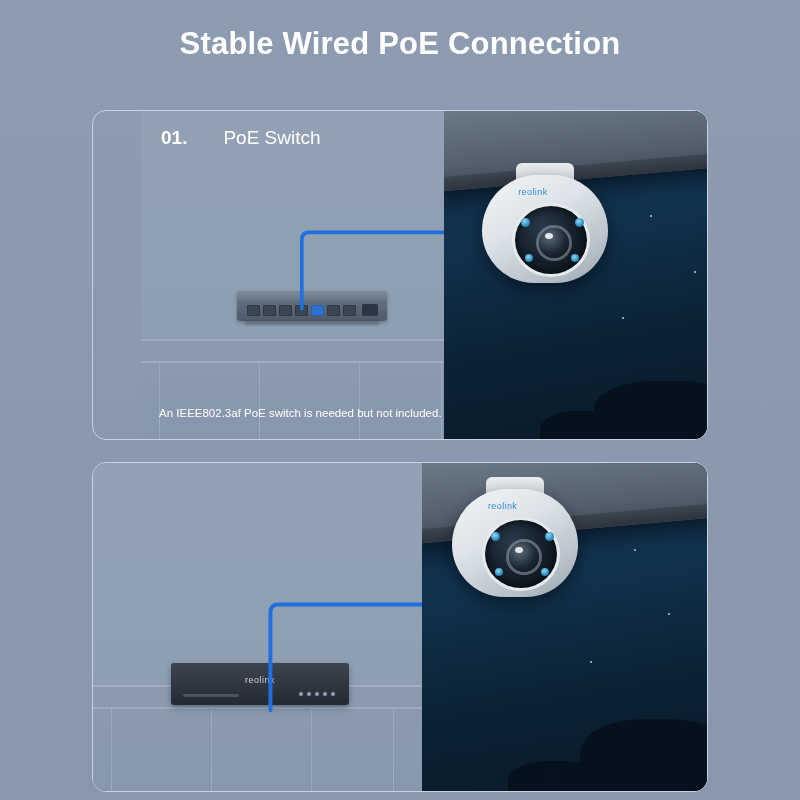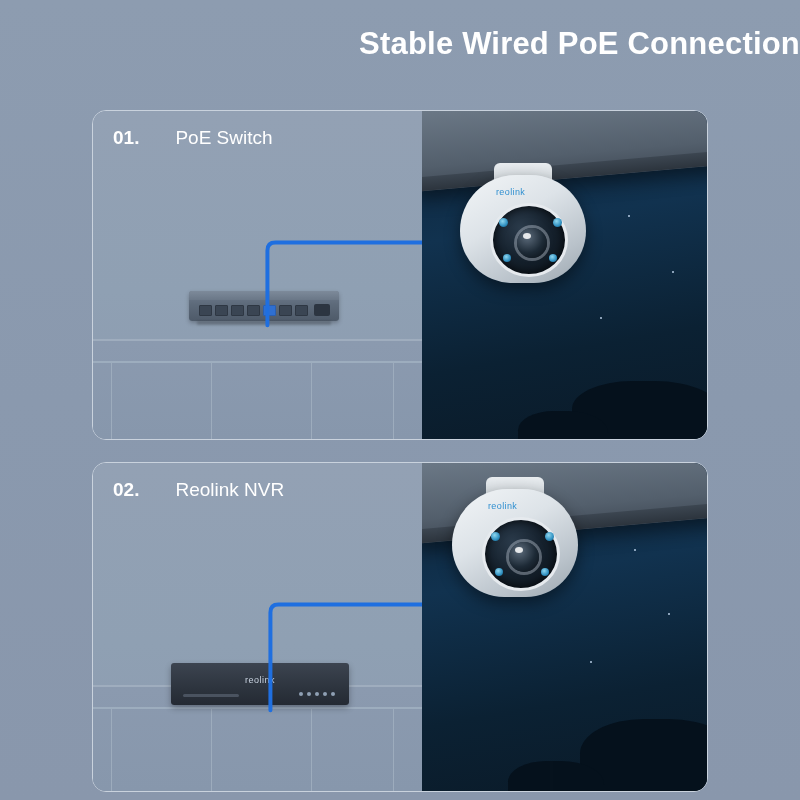--- a/index.html
+++ b/index.html
@@ -12,38 +12,38 @@
   #page {
     position: relative;
     width: 800px; height: 800px;
     background: linear-gradient(180deg, #8d9cb0 0%, #8a99ae 50%, #8997ac 100%);
   }
 
   
   .title {
     position: absolute;
     top: 26px; left: 0; right: 0;
-    text-align: right;
+    text-align: center;
     color: #ffffff;
     font-size: 31px;
     font-weight: bold;
     letter-spacing: 0.2px;
   }
 
   
   .panel {
     position: absolute;
     left: 92px;
     width: 616px;
     border: 1.5px solid #c9d2dd;
     border-radius: 14px;
     overflow: hidden;
     background: transparent;
   }
-  .panel-1 { top: 110px; height: 330px; }
+  .panel-1 { top: 110px; height: 330px; padding-left: 48px; }
   .panel-2 { top: 462px; height: 330px; }
 
   .panel-inner {
     position: relative;
     width: 100%; height: 100%;
     display: flex;
   }
 
   
   .left-half {
@@ -344,20 +344,21 @@
             <div class="port"></div>
             <div class="port"></div>
             <div class="port active"></div>
             <div class="port"></div>
             <div class="port"></div>
           </div>
           <div class="pwr"></div>
           <div class="feet"></div>
         </div>
 
+        <div class="footnote">An IEEE802.3af PoE switch is needed but not included.</div>
       </div>
 
       <div class="right-half">
         <div class="sky"></div>
 
         <div class="star" style="left:206px; top:104px;"></div>
         <div class="star" style="left:250px; top:160px;"></div>
         <div class="star" style="left:178px; top:206px;"></div>
 
         <div class="eave"></div>
@@ -383,24 +384,20 @@
       </div>
 
     </div>
   </div>
 
   <div class="panel panel-2">
     <div class="panel-inner">
 
       <div class="left-half">
 
-        <div class="step-head">
-          <span class="step-num">02.</span>
-          <span class="step-label">Reolink NVR</span>
-        </div>
 
         <div class="ledge">
           <div class="ledge-top"></div>
           <div class="tile" style="left:18px;"></div>
           <div class="tile" style="left:118px;"></div>
           <div class="tile" style="left:218px;"></div>
           <div class="tile" style="left:300px;"></div>
         </div>
 
         <svg class="cable" viewBox="0 0 330 330" preserveAspectRatio="none">

